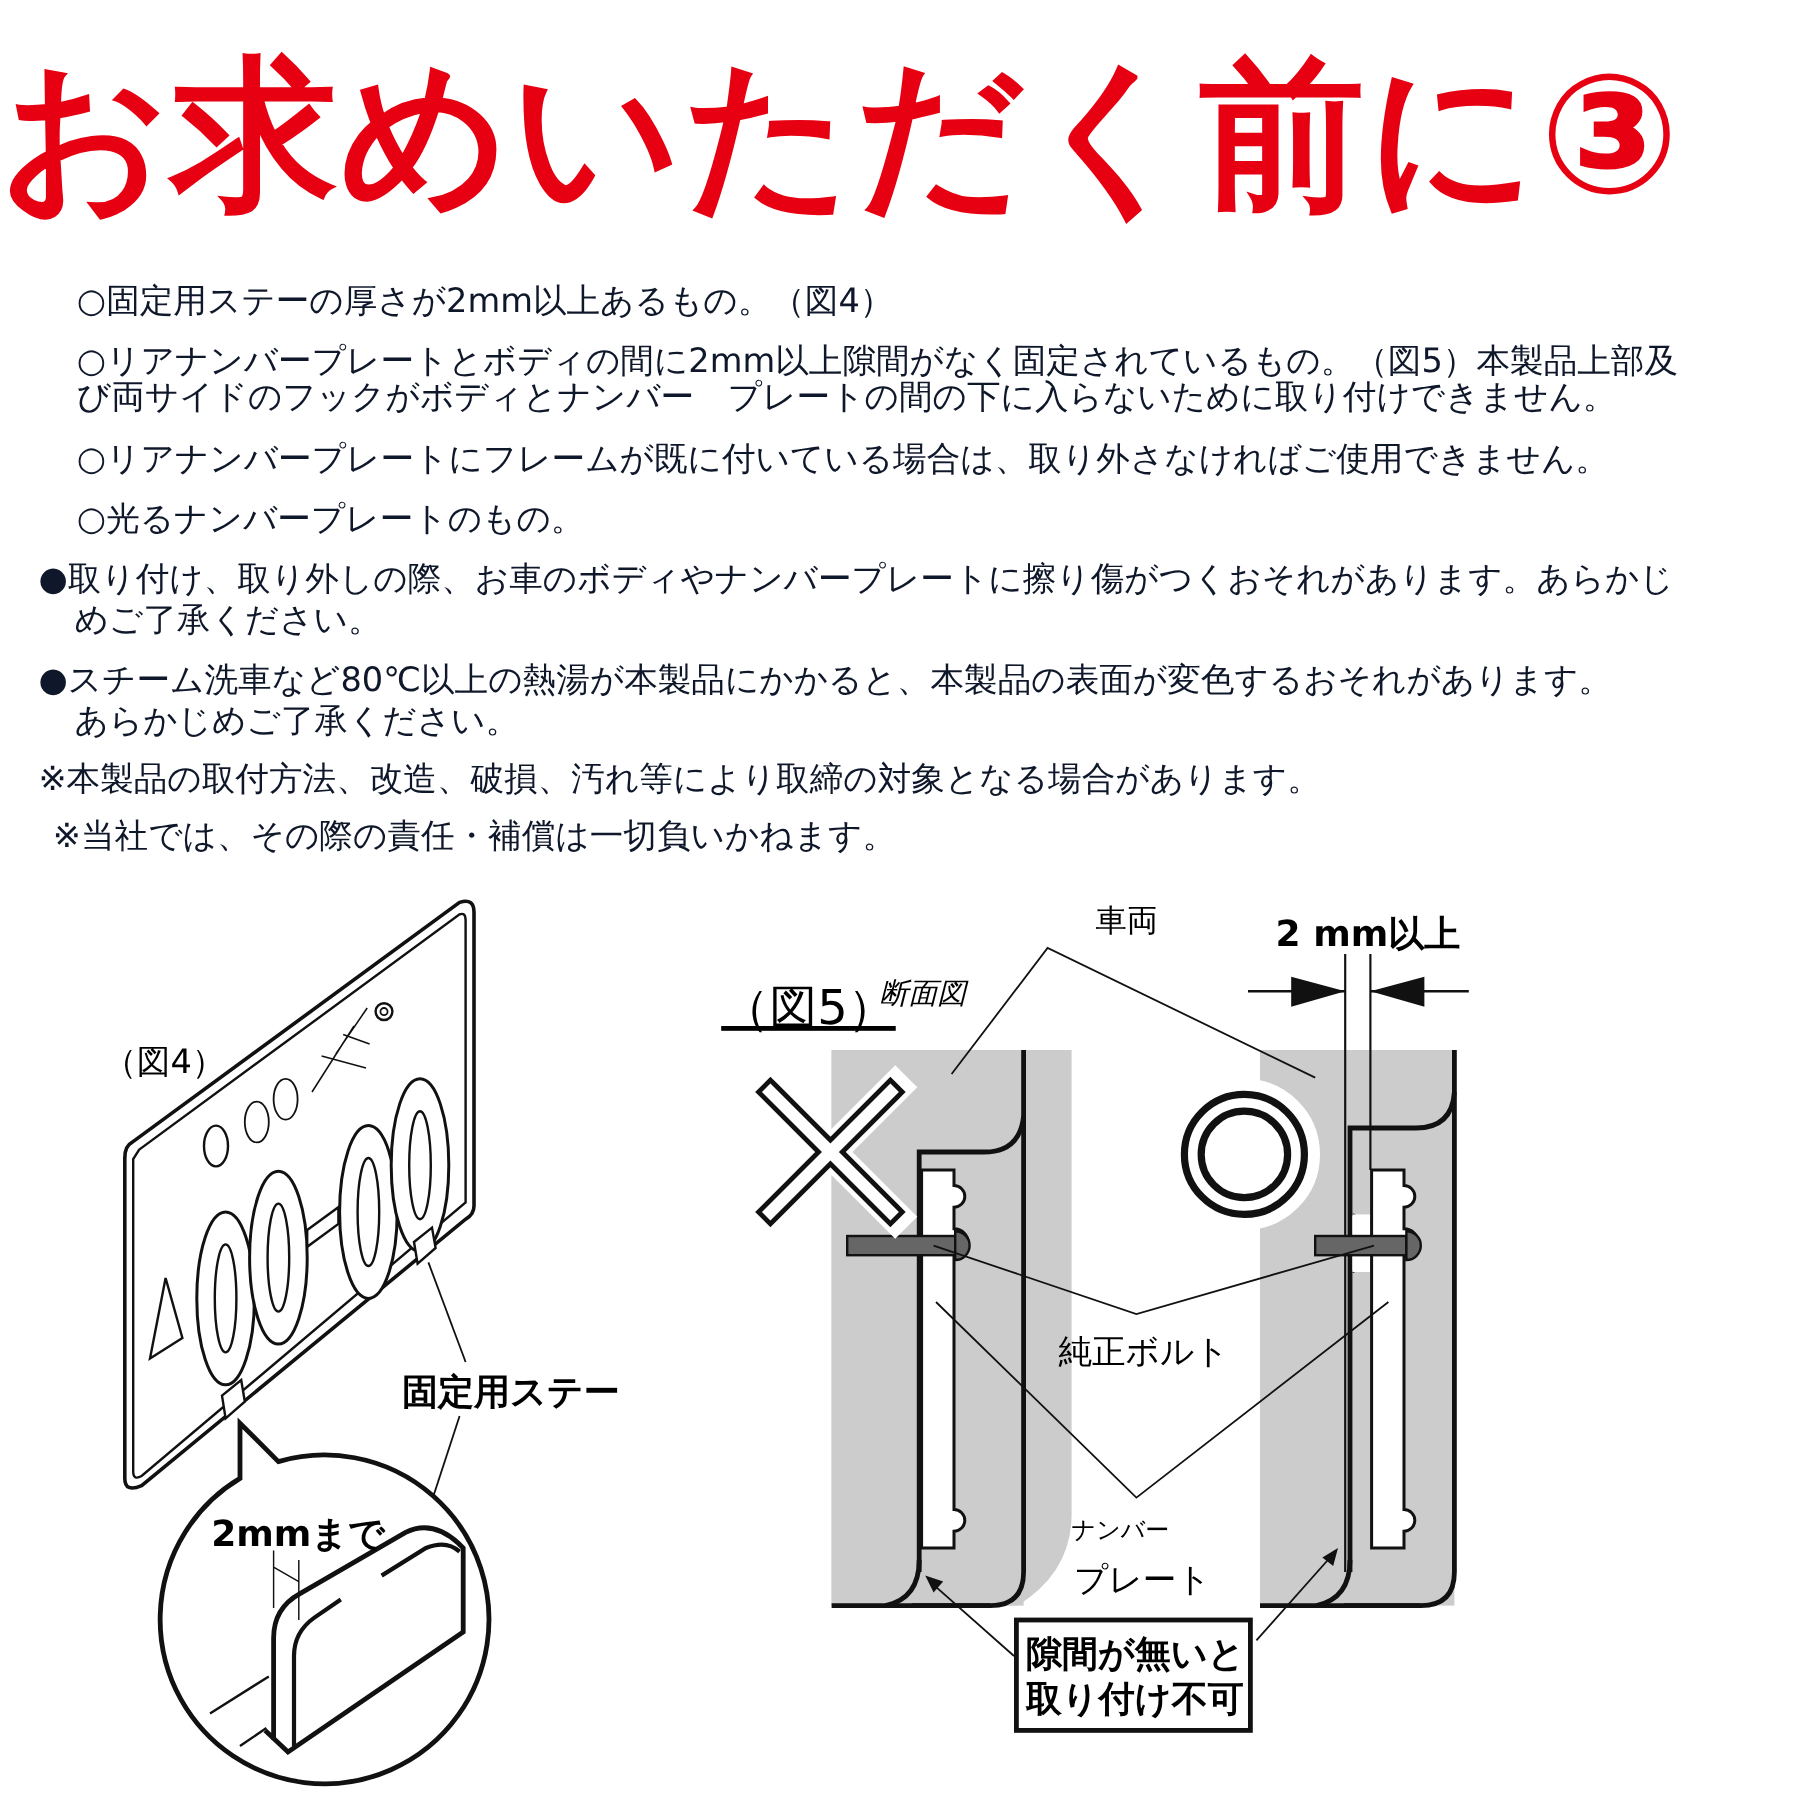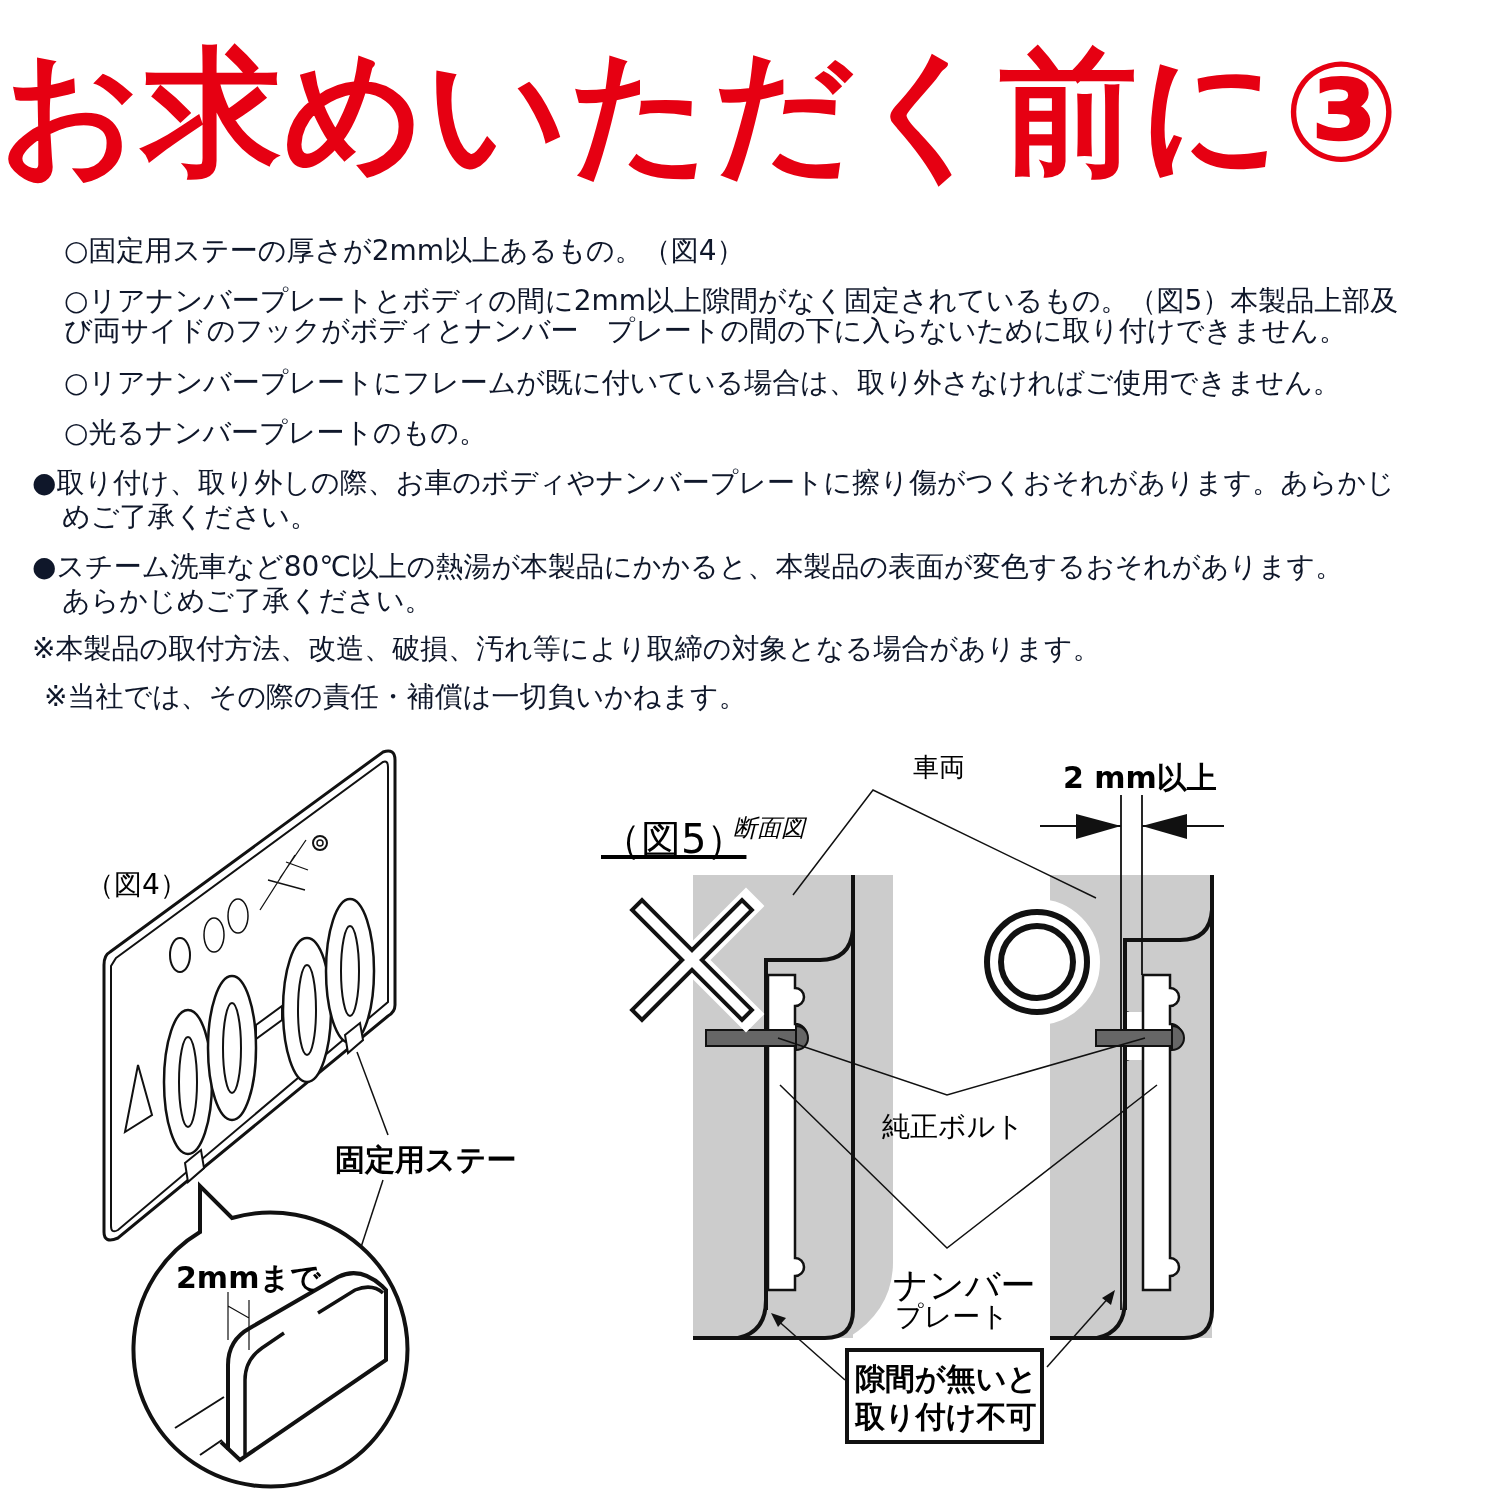--- a/index.html
+++ b/index.html
@@ -148,18 +148,18 @@
   <path d="M 1047 1367 L 1111 1295" stroke="#111" stroke-width="1.5"></path>
   <path d="M 1115 1290 L 1111 1305 L 1102 1298 Z" fill="#111"></path>
 
   <rect x="847" y="1350" width="195" height="92" fill="#fff" stroke="#111" stroke-width="4"></rect>
 </svg>
 <div class="lbl" style="left:601px; top:812px; font-size:40px;text-decoration:underline;">（図5）</div>
 <div class="lbl" style="left:733px; top:812px; font-size:24px;font-style:italic;">断面図</div>
 <div class="lbl" style="left:913px; top:750px; font-size:26px;">車両</div>
 <div class="lbl" style="left:1063px; top:758px; font-size:30px; font-weight:bold;">2 mm以上</div>
 <div class="lbl" style="left:882px; top:1108px; font-size:28px;text-align:center;">純正ボルト</div>
-<div class="lbl" style="left:893px; top:1262px; font-size:35px;">ナンバー</div>
+<div class="lbl" style="left:893px; top:1262px; font-size:20px;">ナンバー</div>
 <div class="lbl" style="left:895px; top:1298px; font-size:28px;">プレート</div>
 <div class="lbl" style="left:855px; top:1360px; font-size:30px; font-weight:bold; line-height:38px;">
   <div>隙間が無いと</div>
   <div>取り付け不可</div>
 </div>
 
 </body></html>

